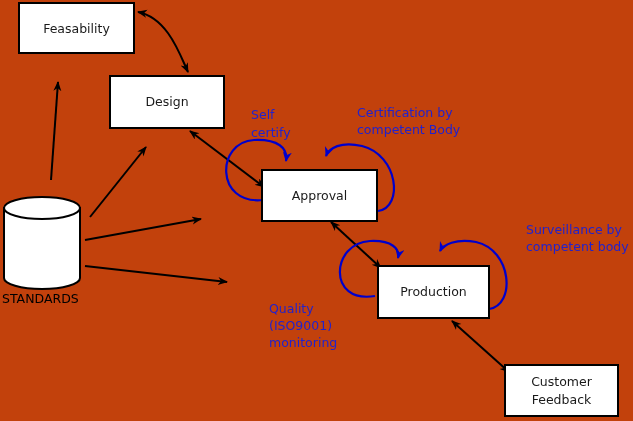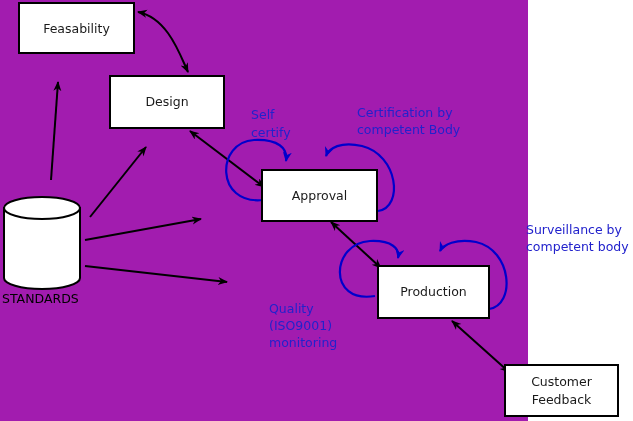--- a/index.html
+++ b/index.html
@@ -8,23 +8,23 @@
     background: #ffffff;
   }
   body {
     width: 633px;
     height: 421px;
     overflow: hidden;
     font-family: "DejaVu Sans", sans-serif;
   }
   #diagram-root {
     position: relative;
-    width: 528px;
+    width: 633px;
     height: 421px;
-    background: #a21caf;
+    background: #c2410c;
   }
   svg.canvas {
     position: absolute;
     left: 0;
     top: 0;
     width: 633px;
     height: 421px;
   }
   .node-box {
     fill: #ffffff;

